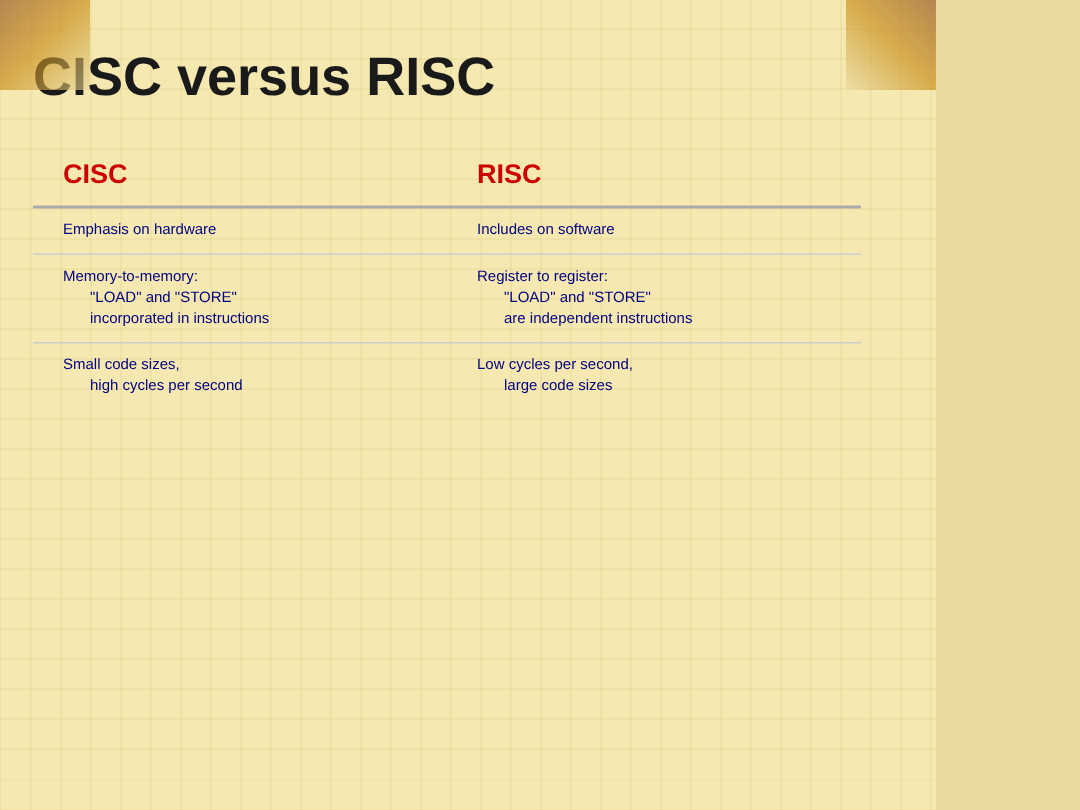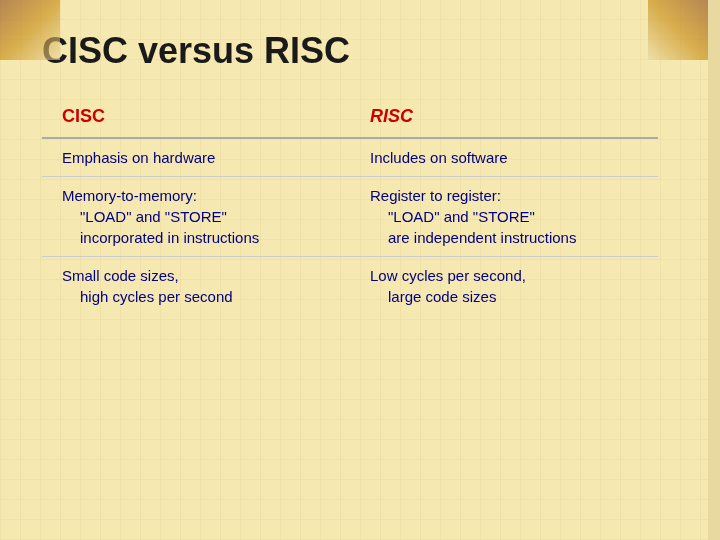--- a/index.html
+++ b/index.html
@@ -23,39 +23,39 @@
 
     .corner-tr {
       position: absolute;
       top: 0; right: 0;
       width: 60px; height: 60px;
       background: linear-gradient(225deg, #8b4513 0%, #c4860a 50%, #e8d9a0 100%);
       opacity: 0.6;
     }
 
     .slide-container {
-      width: 708px;
+      width: 624px;
       height: 540px;
       background-color: #f5e8b0;
       background-image:
         repeating-linear-gradient(
           90deg,
           rgba(180,140,60,0.08) 0px,
           rgba(180,140,60,0.08) 1px,
           transparent 1px,
           transparent 20px
         ),
         repeating-linear-gradient(
           0deg,
           rgba(180,140,60,0.08) 0px,
           rgba(180,140,60,0.08) 1px,
           transparent 1px,
           transparent 20px
         );
-      padding: 30px 50px 30px 42px;
+      padding: 30px 50px 30px 22px;
       position: relative;
     }
 
     .title {
       font-size: 36px;
       font-weight: bold;
       color: #1a1a1a;
       margin-bottom: 28px;
       font-family: Arial, sans-serif;
     }
@@ -76,25 +76,24 @@
     }
 
     .col-cisc-header {
       color: #cc0000;
       width: 50%;
     }
 
     .col-risc-header {
       color: #cc0000;
       width: 50%;
-      font-style: italic;
     }
 
     .content-table td {
-      font-size: 15px;
+      font-size: 10px;
       color: #000080;
       padding: 8px 20px;
       vertical-align: top;
       line-height: 1.4;
     }
 
     .row-divider td {
       border-top: 1px solid #ccc;
     }
   </style>

